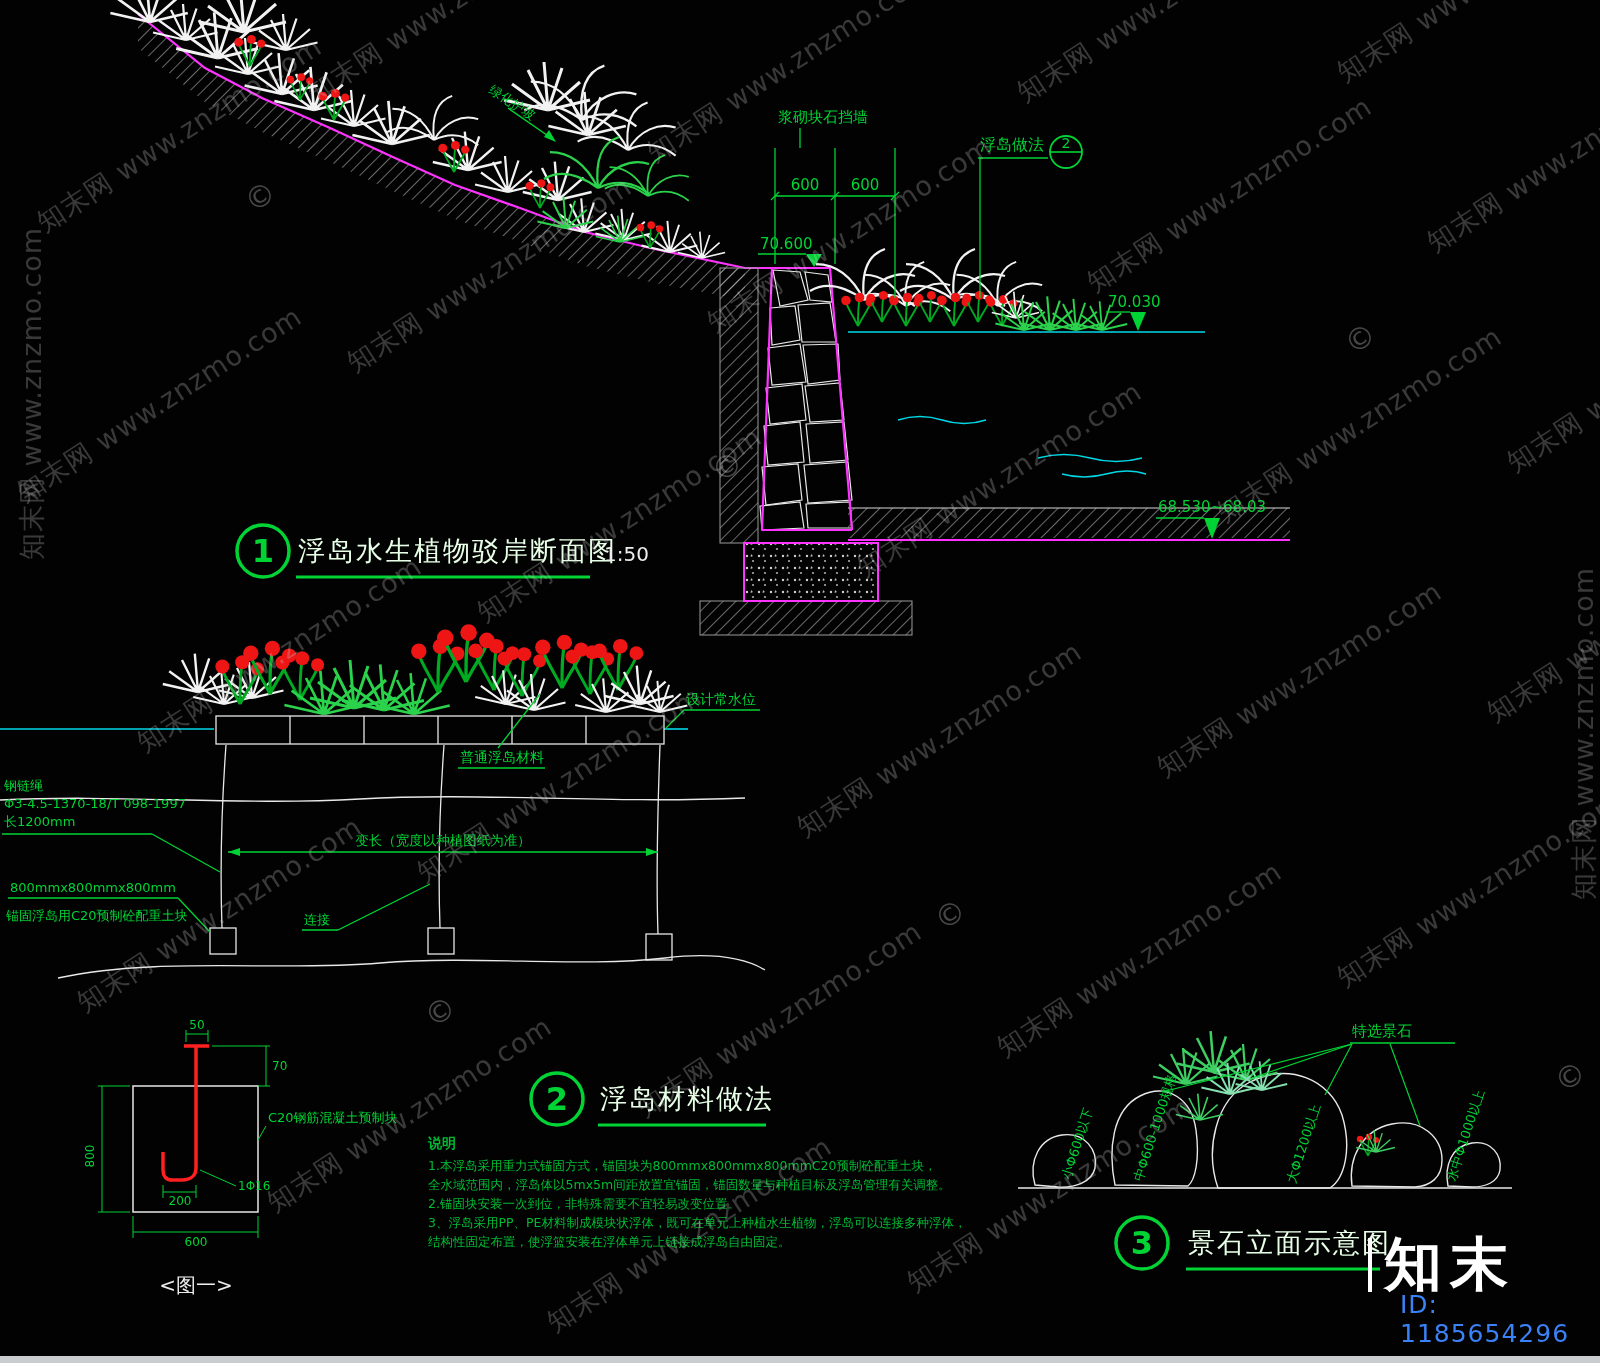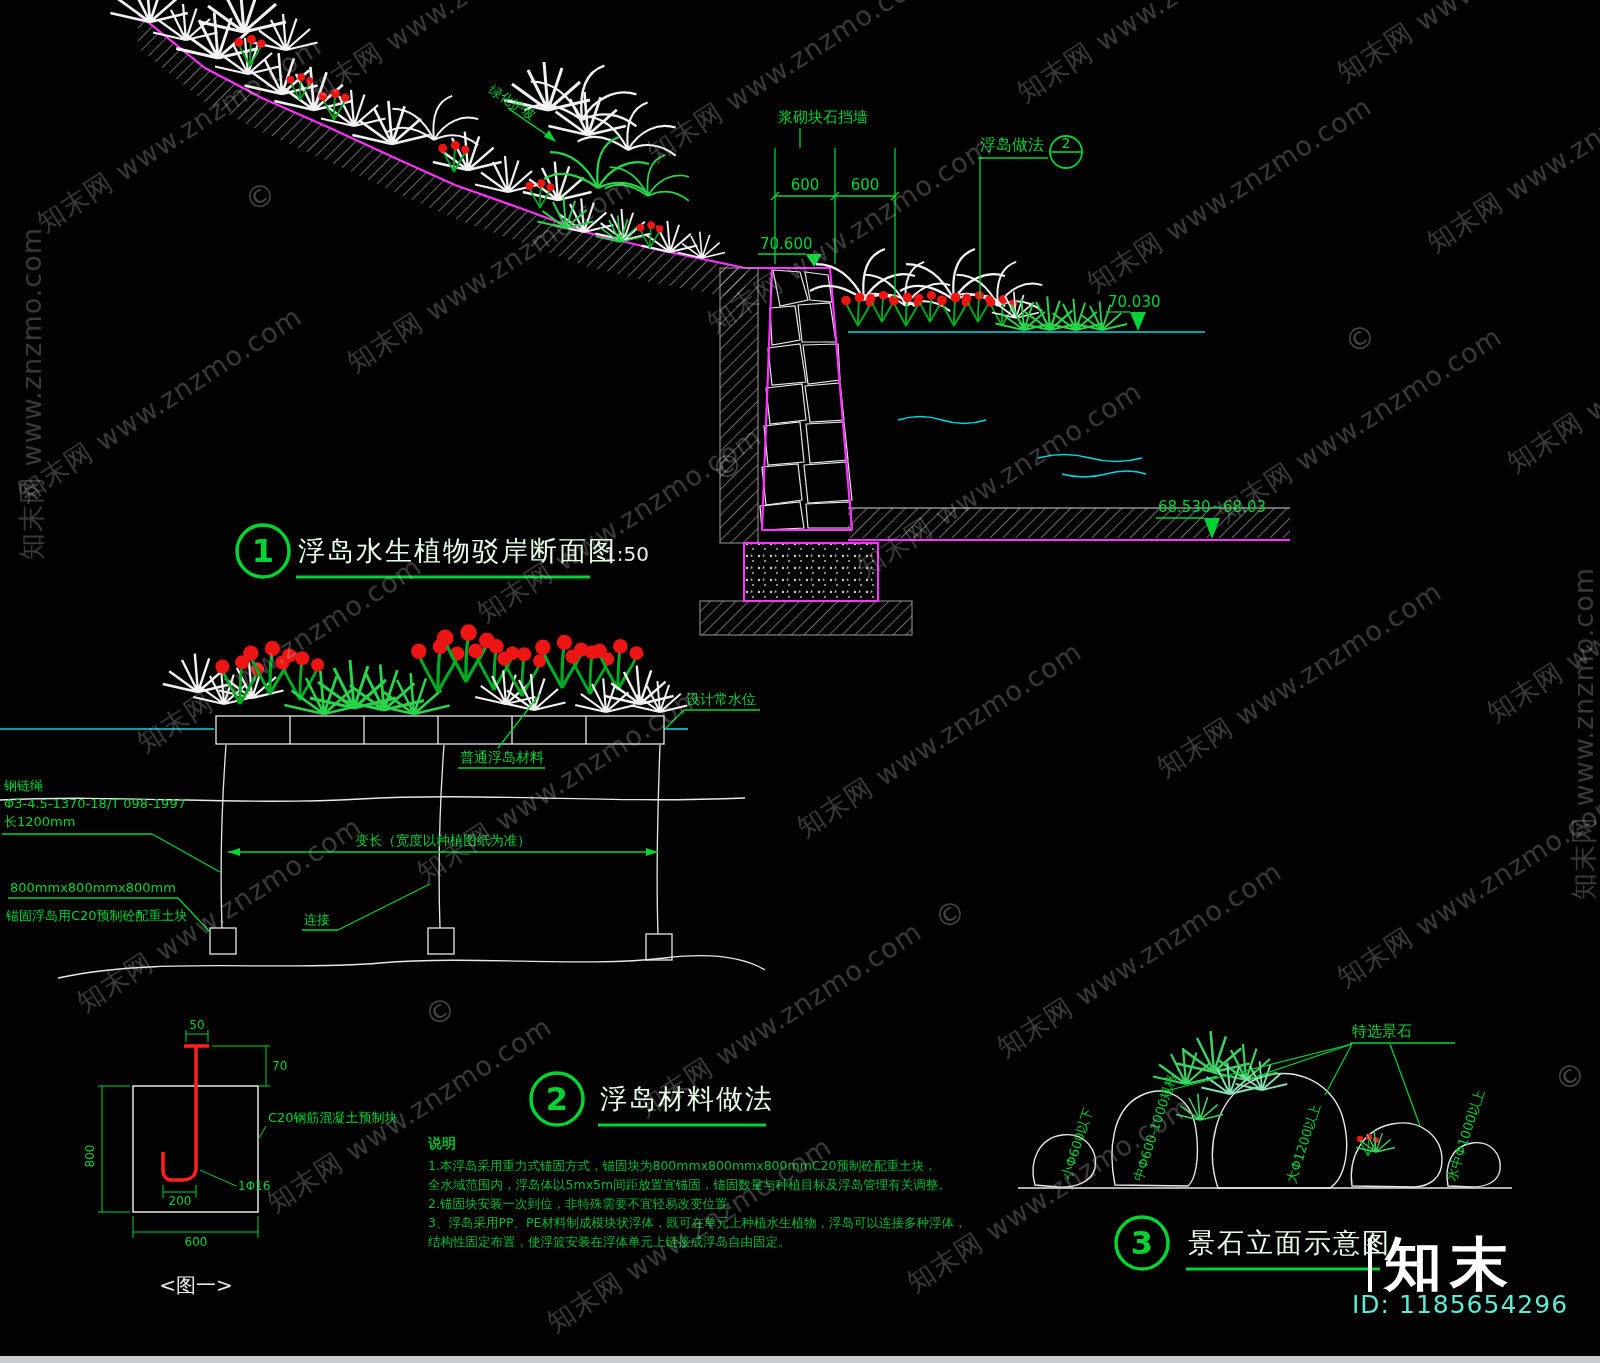--- a/index.html
+++ b/index.html
@@ -12,21 +12,21 @@
   .wt{fill:#ededed;}
   .tt{fill:#e6ffe6;letter-spacing:2px;}
   
   .wm span{position:absolute;color:rgba(200,200,200,0.28);font-size:27px;white-space:nowrap;
            transform:rotate(-33deg);transform-origin:left top;letter-spacing:1px;pointer-events:none;}
   .wm span.vert{transform:rotate(-90deg);}
   .wm span.cp{font-size:30px;color:rgba(200,200,200,0.35);}
   .logo{position:absolute;left:1368px;top:1178px;display:flex;align-items:center;gap:12px;color:#fff;margin-top:48px;}
   .logo .bar{width:4px;height:54px;background:#fff;}
   .logo .txt{font-size:58px;font-weight:bold;letter-spacing:8px;}
-  .idtext{position:absolute;left:1352px;top:1290px;color:#5eead4;font-size:25px;letter-spacing:1px;}
+  .idtext{position:absolute;left:1400px;top:1290px;color:#3b82f6;font-size:25px;letter-spacing:1px;}
   .bottomstrip{position:absolute;left:0;bottom:0;width:100%;height:7px;background:#c9cdd0;}
 </style>
 </head>
 <body>
 
 <div class="stage">
 
 <svg width="1600" height="1363" viewBox="0 0 1600 1363">
   <defs>
     <pattern id="hatch" patternUnits="userSpaceOnUse" width="9" height="9" patternTransform="rotate(45)">

